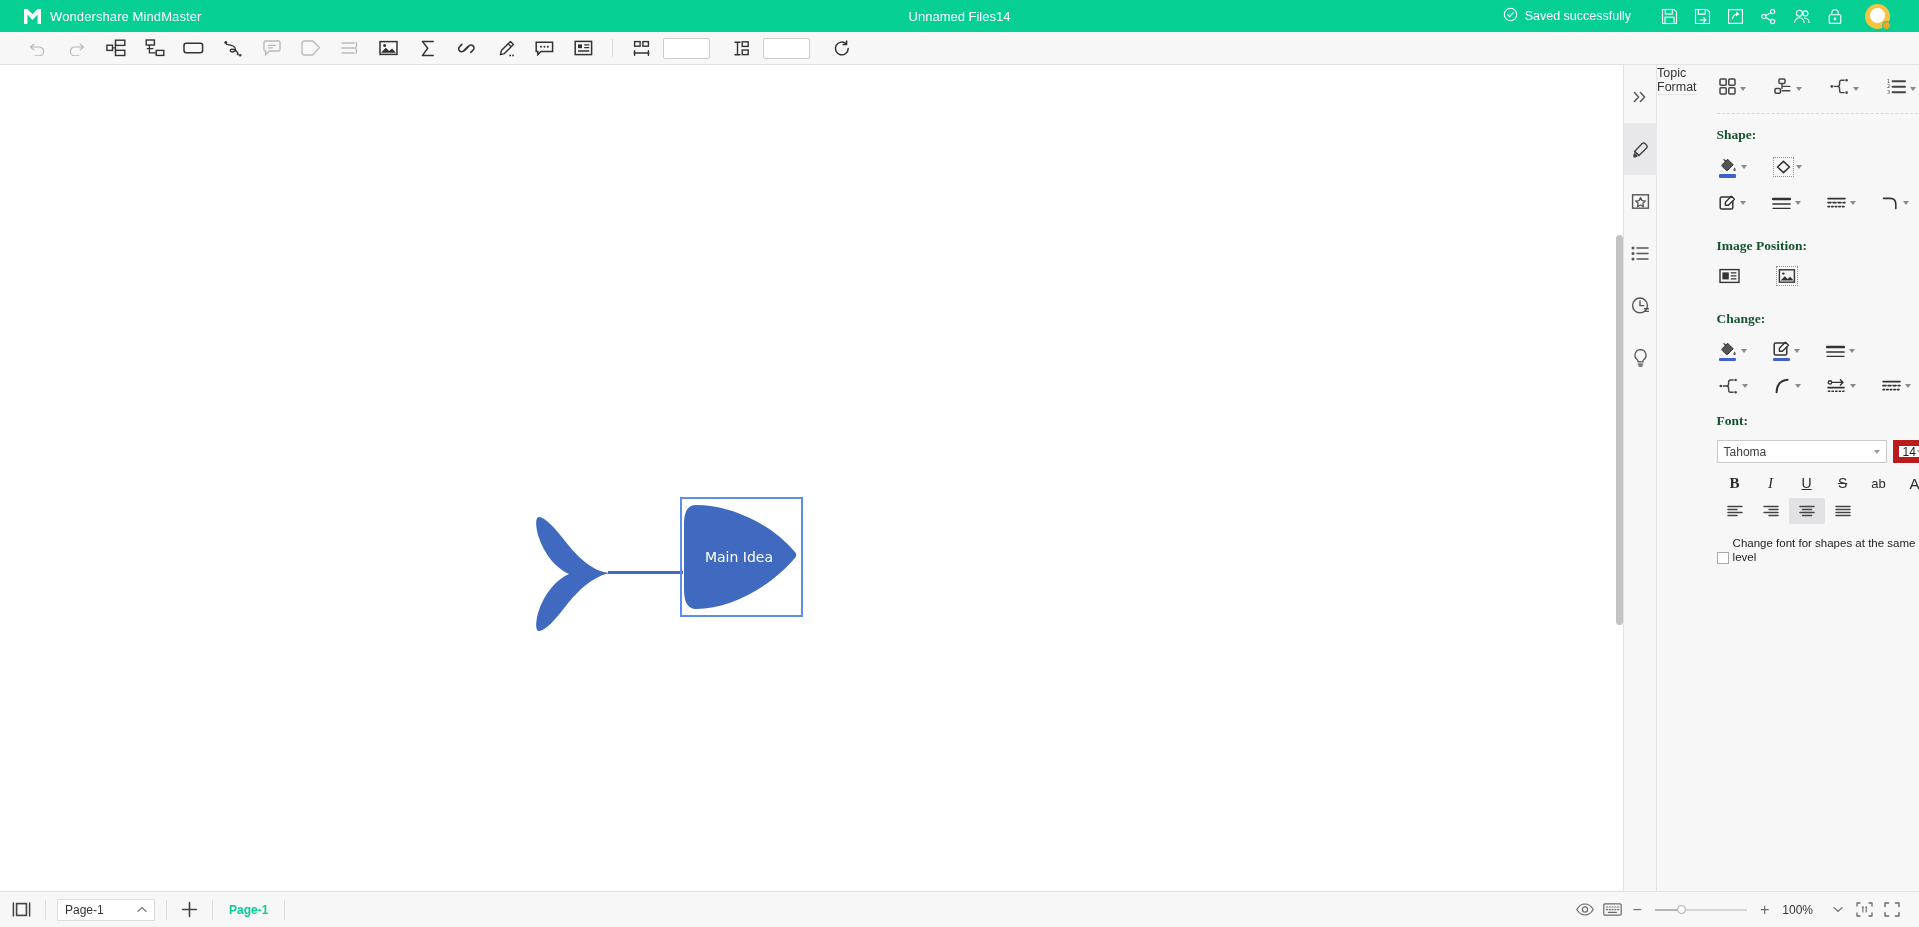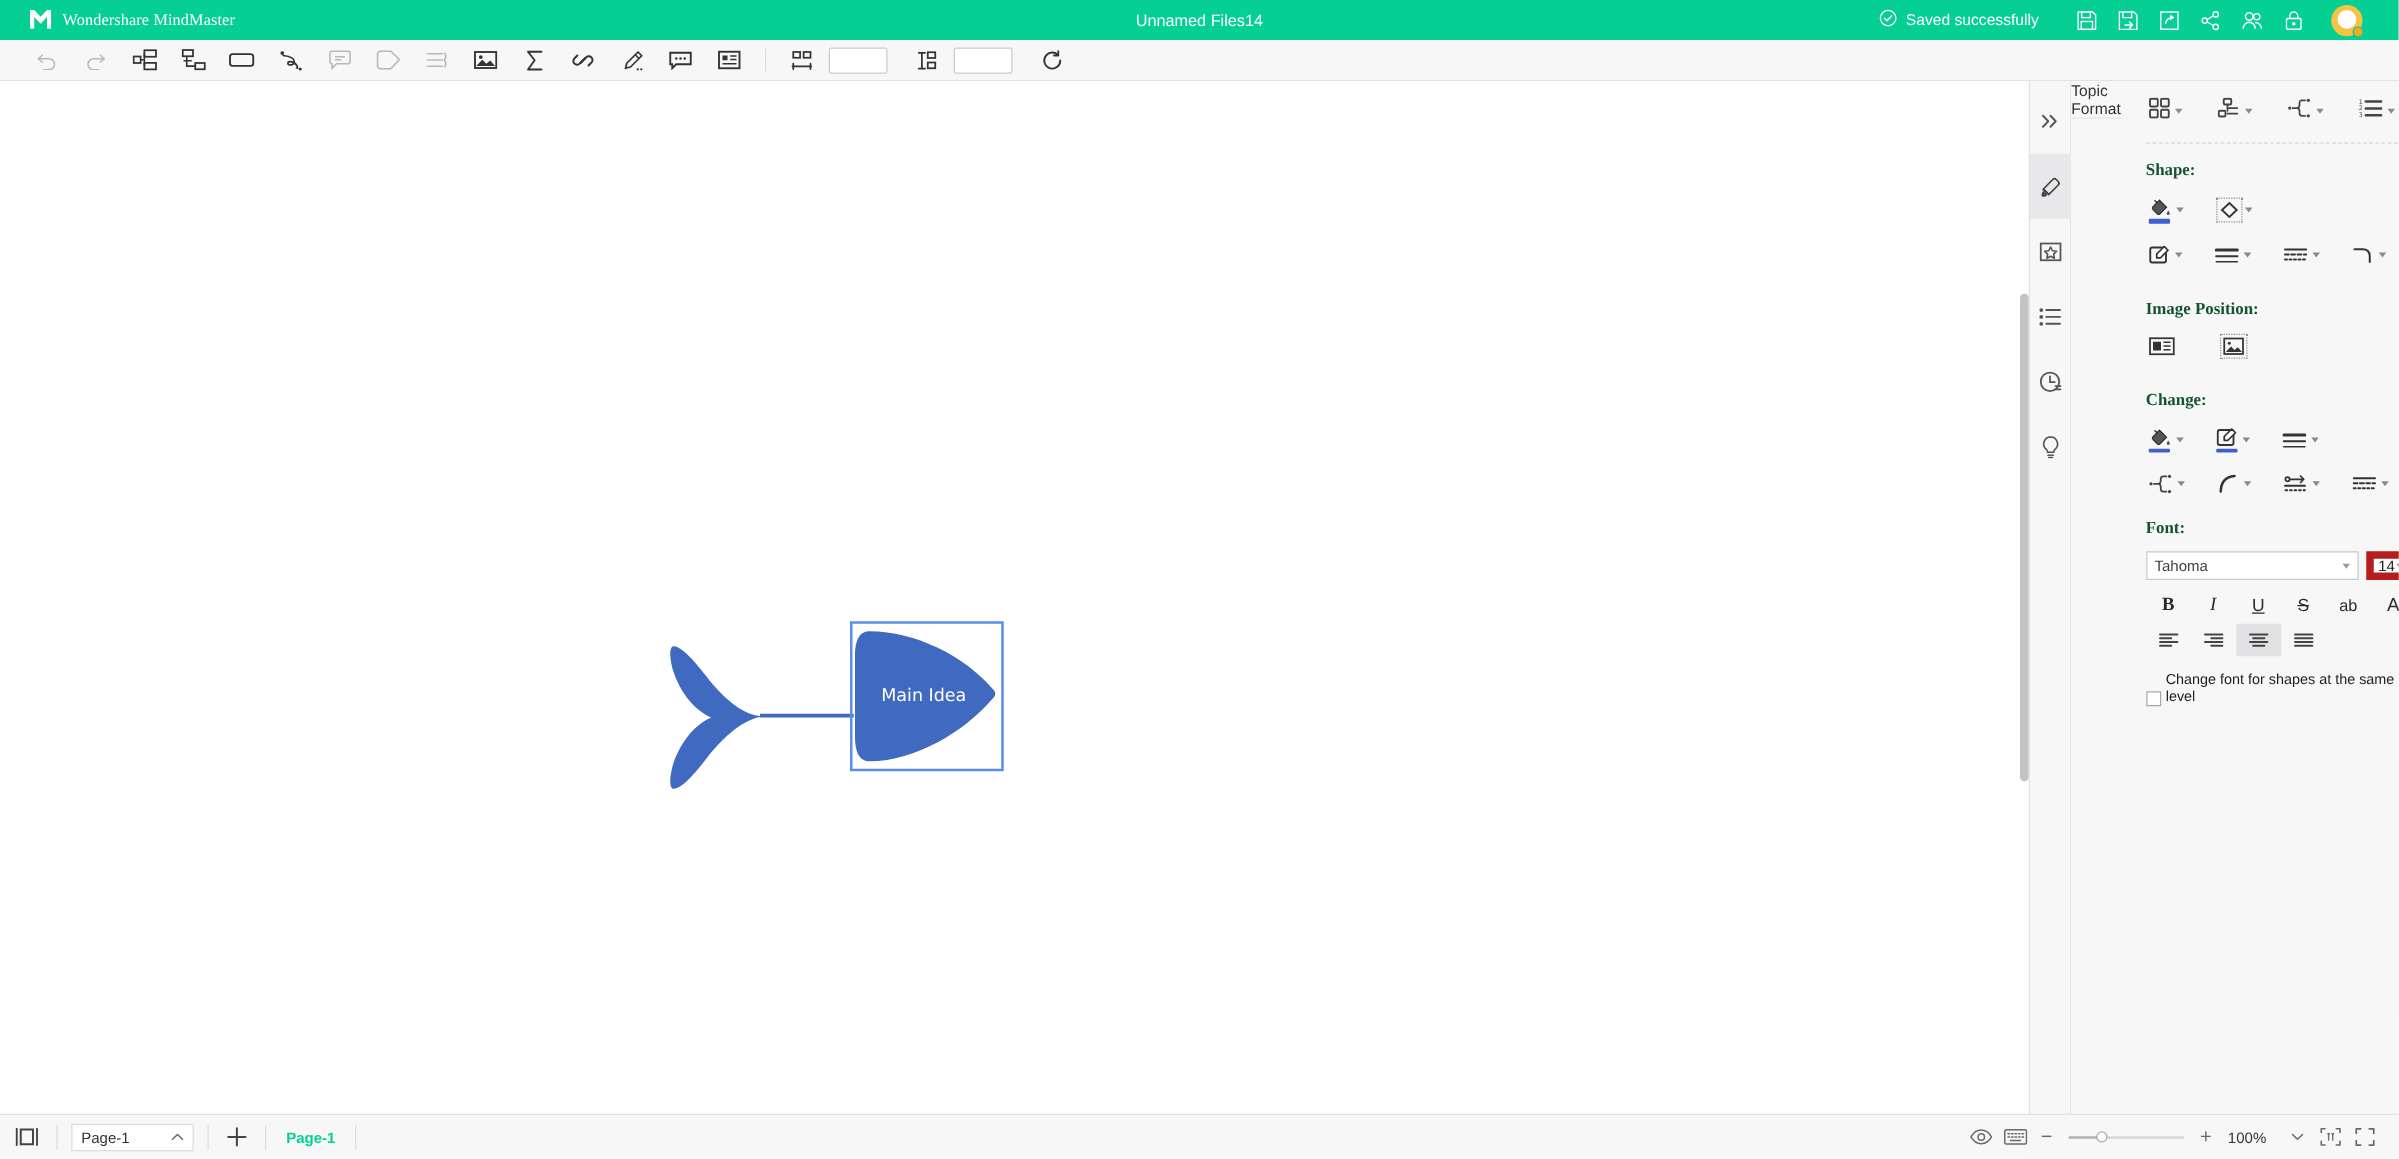--- a/index.html
+++ b/index.html
@@ -8,21 +8,21 @@
     font-family: "Liberation Sans", sans-serif;
     overflow: hidden; background: #fff;
   }
 
   
   .titlebar {
     height: 32px; background: #06cf93;
     display: flex; align-items: center;
     position: relative; color: #fff;
   }
-  .brand { display: flex; align-items: flex-start; gap: 9px; padding-left: 24px; font-family: Liberation Serif, serif; }
+  .brand { display: flex; align-items: flex-start; gap: 9px; padding-left: 24px; }
   .brand-logo {
     width: 17px; height: 15px; position: relative;
   }
   .brand-name { font-size: 13px; letter-spacing: .1px; }
   .doc-title {
     position: absolute; left: 0; right: 0; text-align: center;
     font-size: 13px; pointer-events: none;
   }
   .tb-right {
     margin-left: auto; display: flex; align-items: center;

